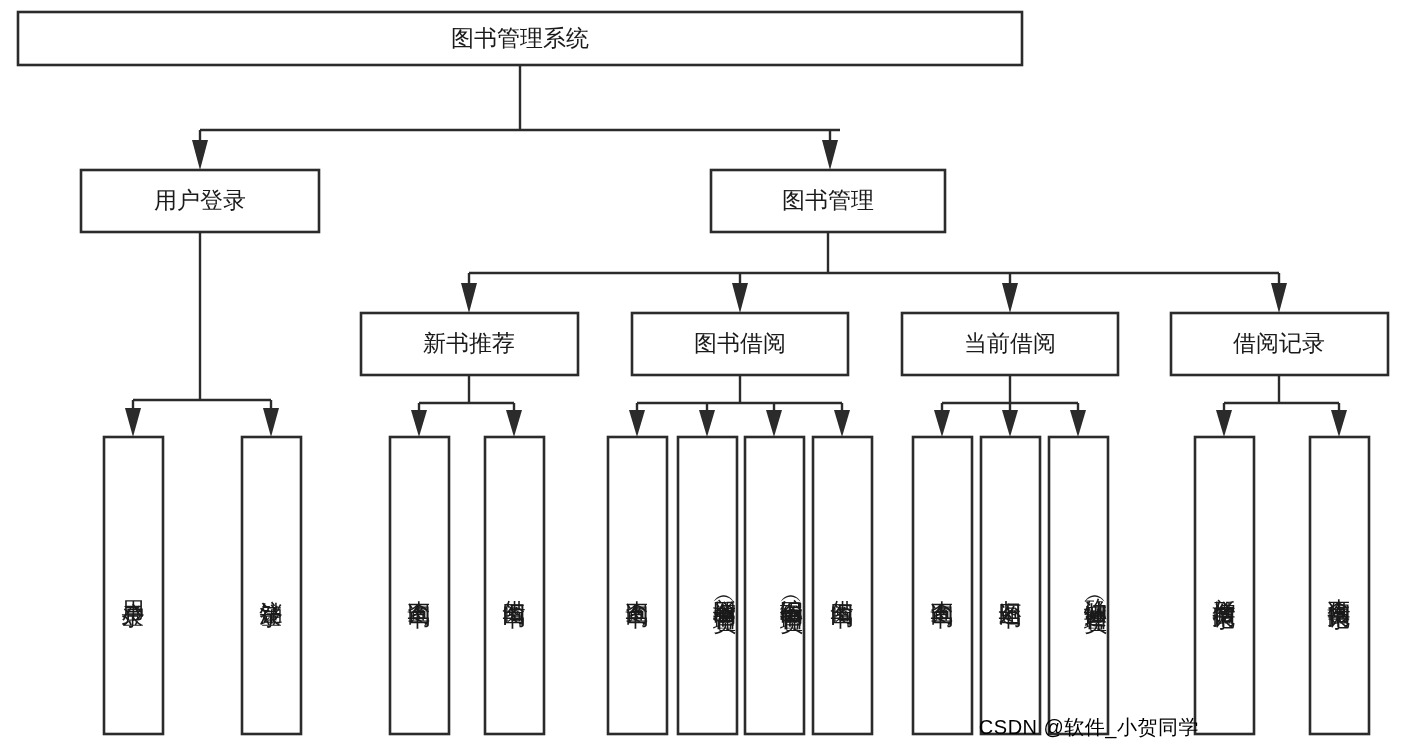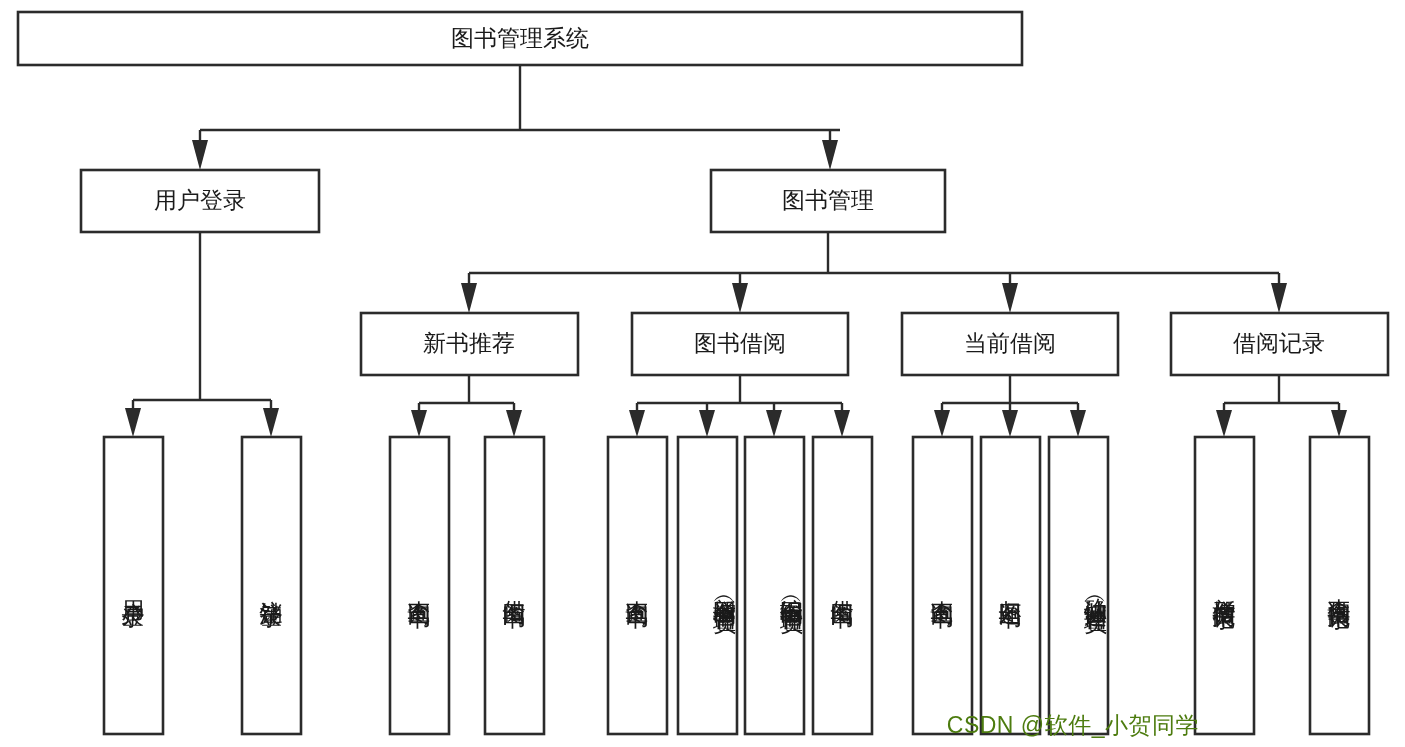--- a/index.html
+++ b/index.html
@@ -62,22 +62,22 @@
     letter-spacing: 2px;
     color: #1a1a1a;
     white-space: nowrap;
     pointer-events: none;
   }
   .watermark {
     position: absolute;
     right: 8px;
     bottom: 6px;
     font-family: "Liberation Sans", "DejaVu Sans", sans-serif;
-    font-size: 23px;
-    color: #4d7c0f;
+    font-size: 20px;
+    color: #000000;
     letter-spacing: 0.5px;
     white-space: nowrap;
   }
 </style>
 </head>
 <body>
 
 <div id="diagram-root">
 
   <svg id="flow-svg" viewBox="0 0 1405 747">

